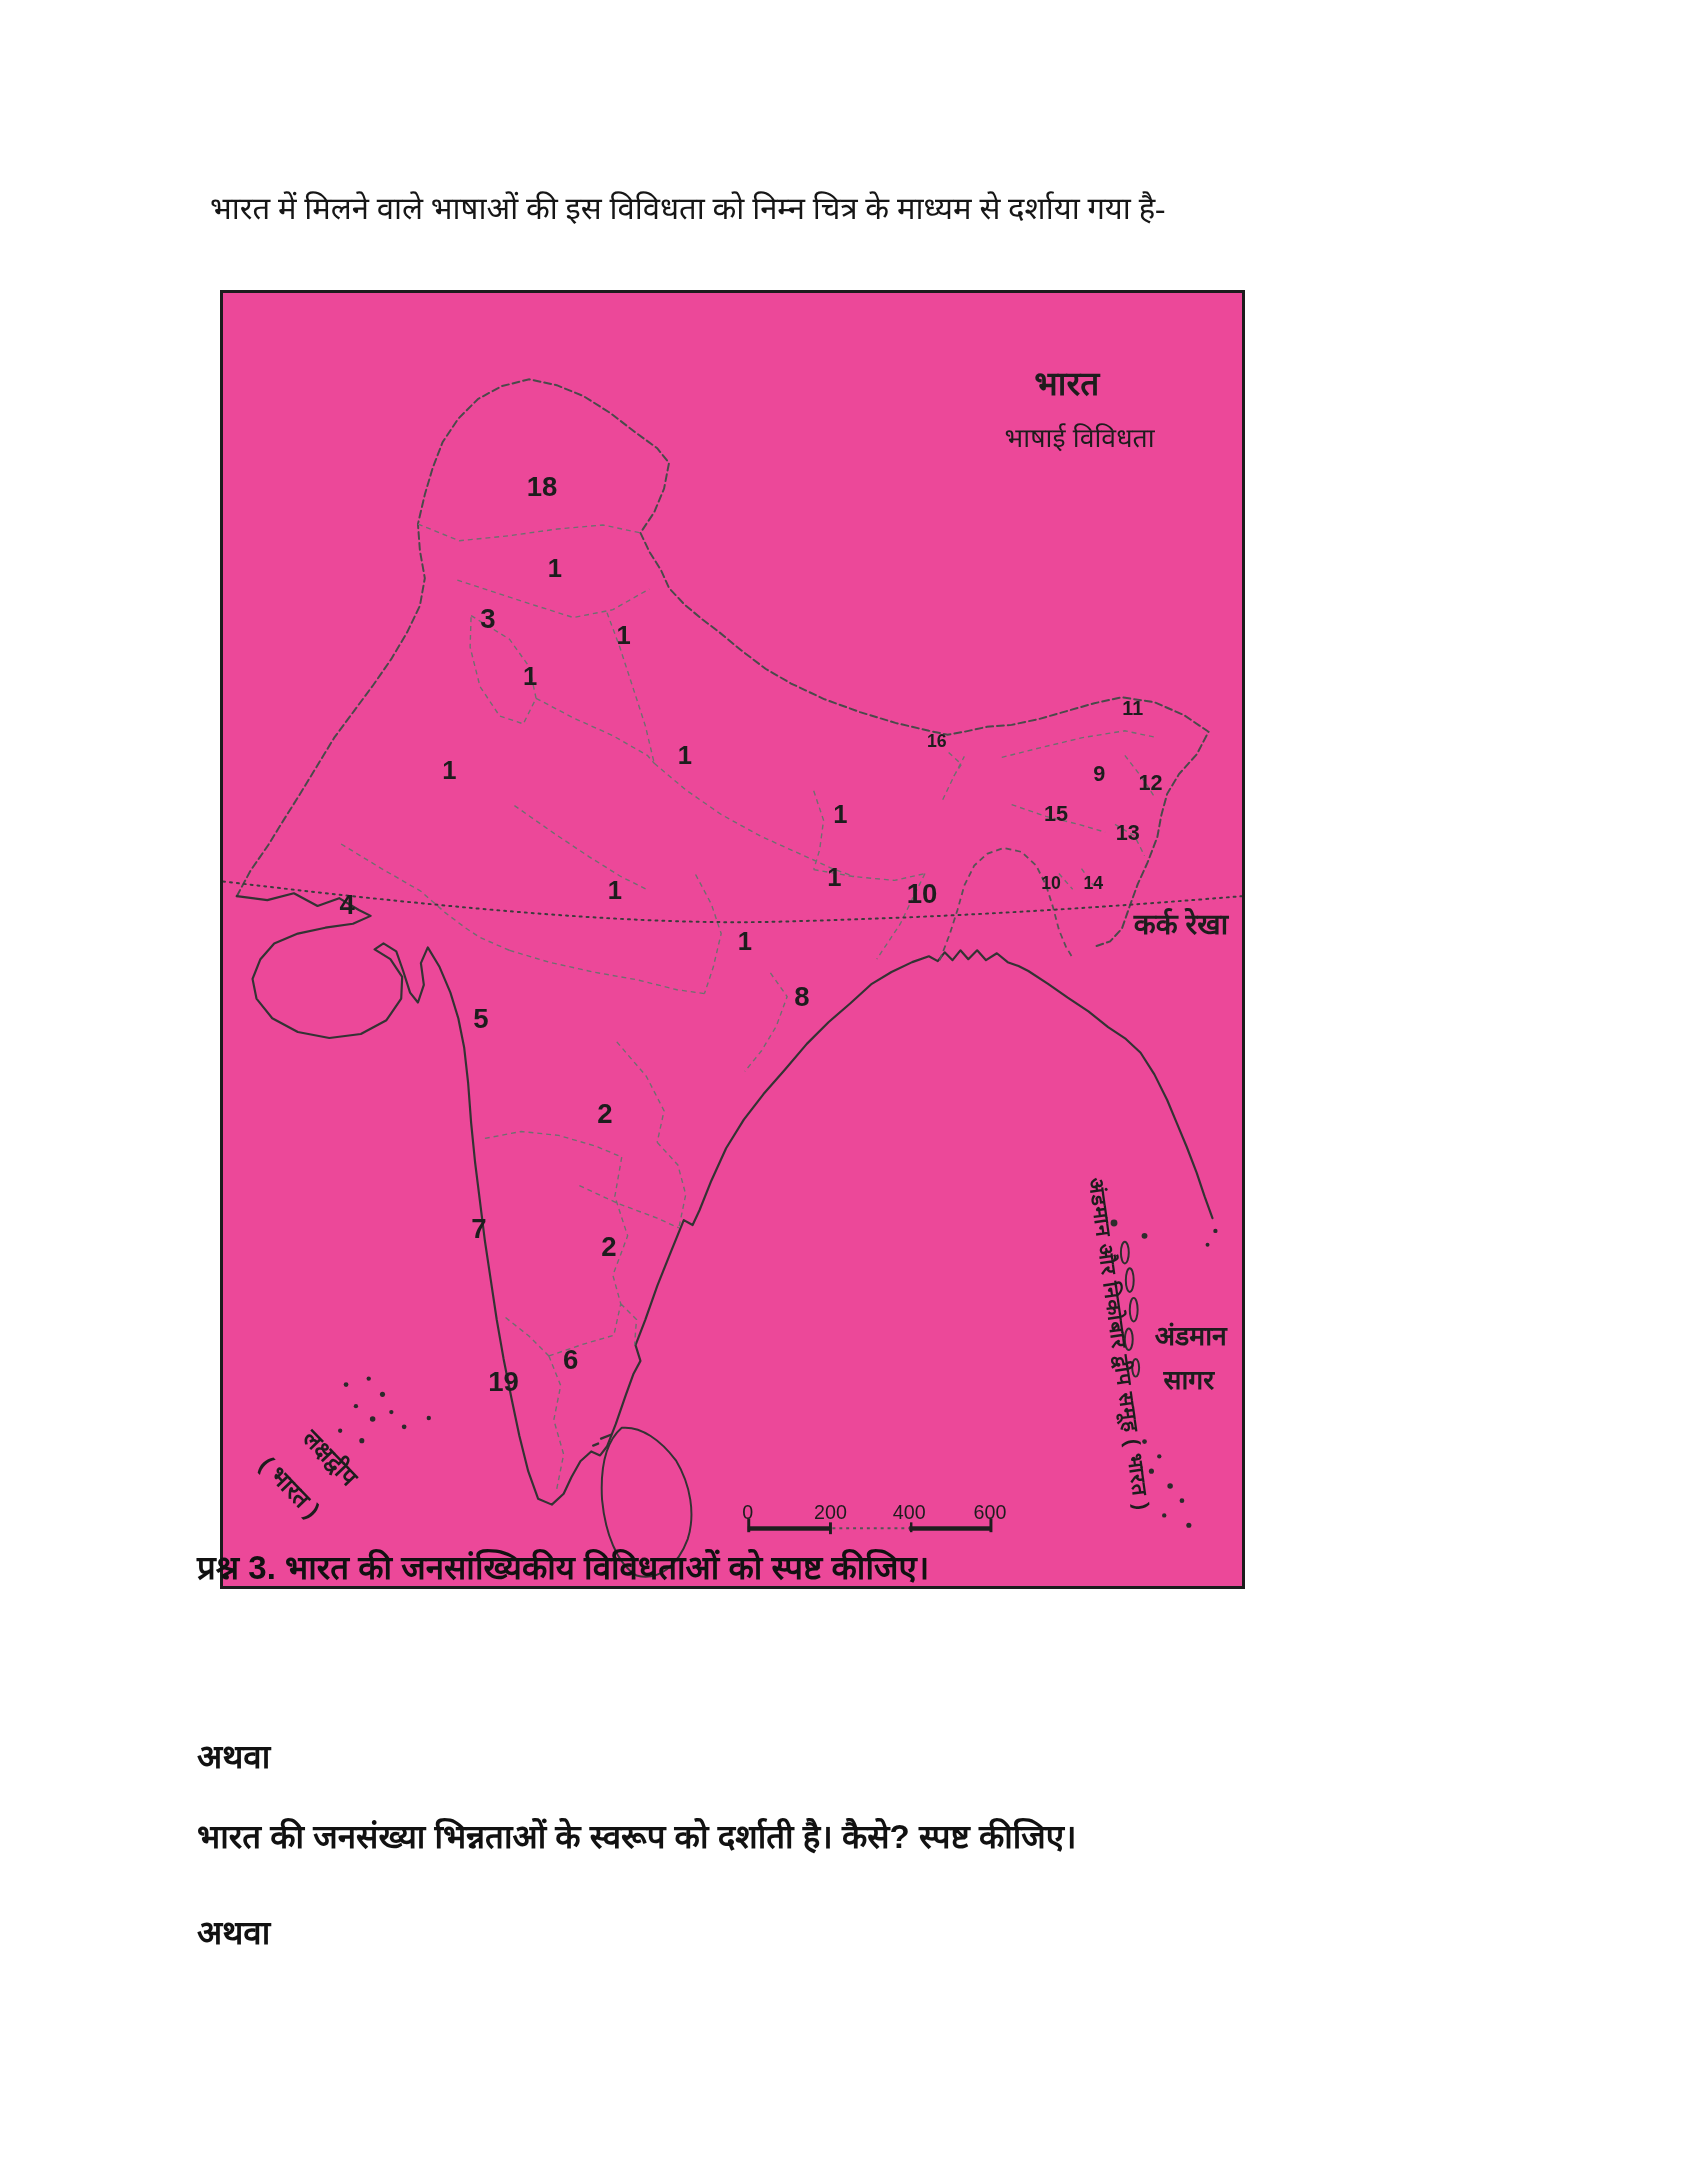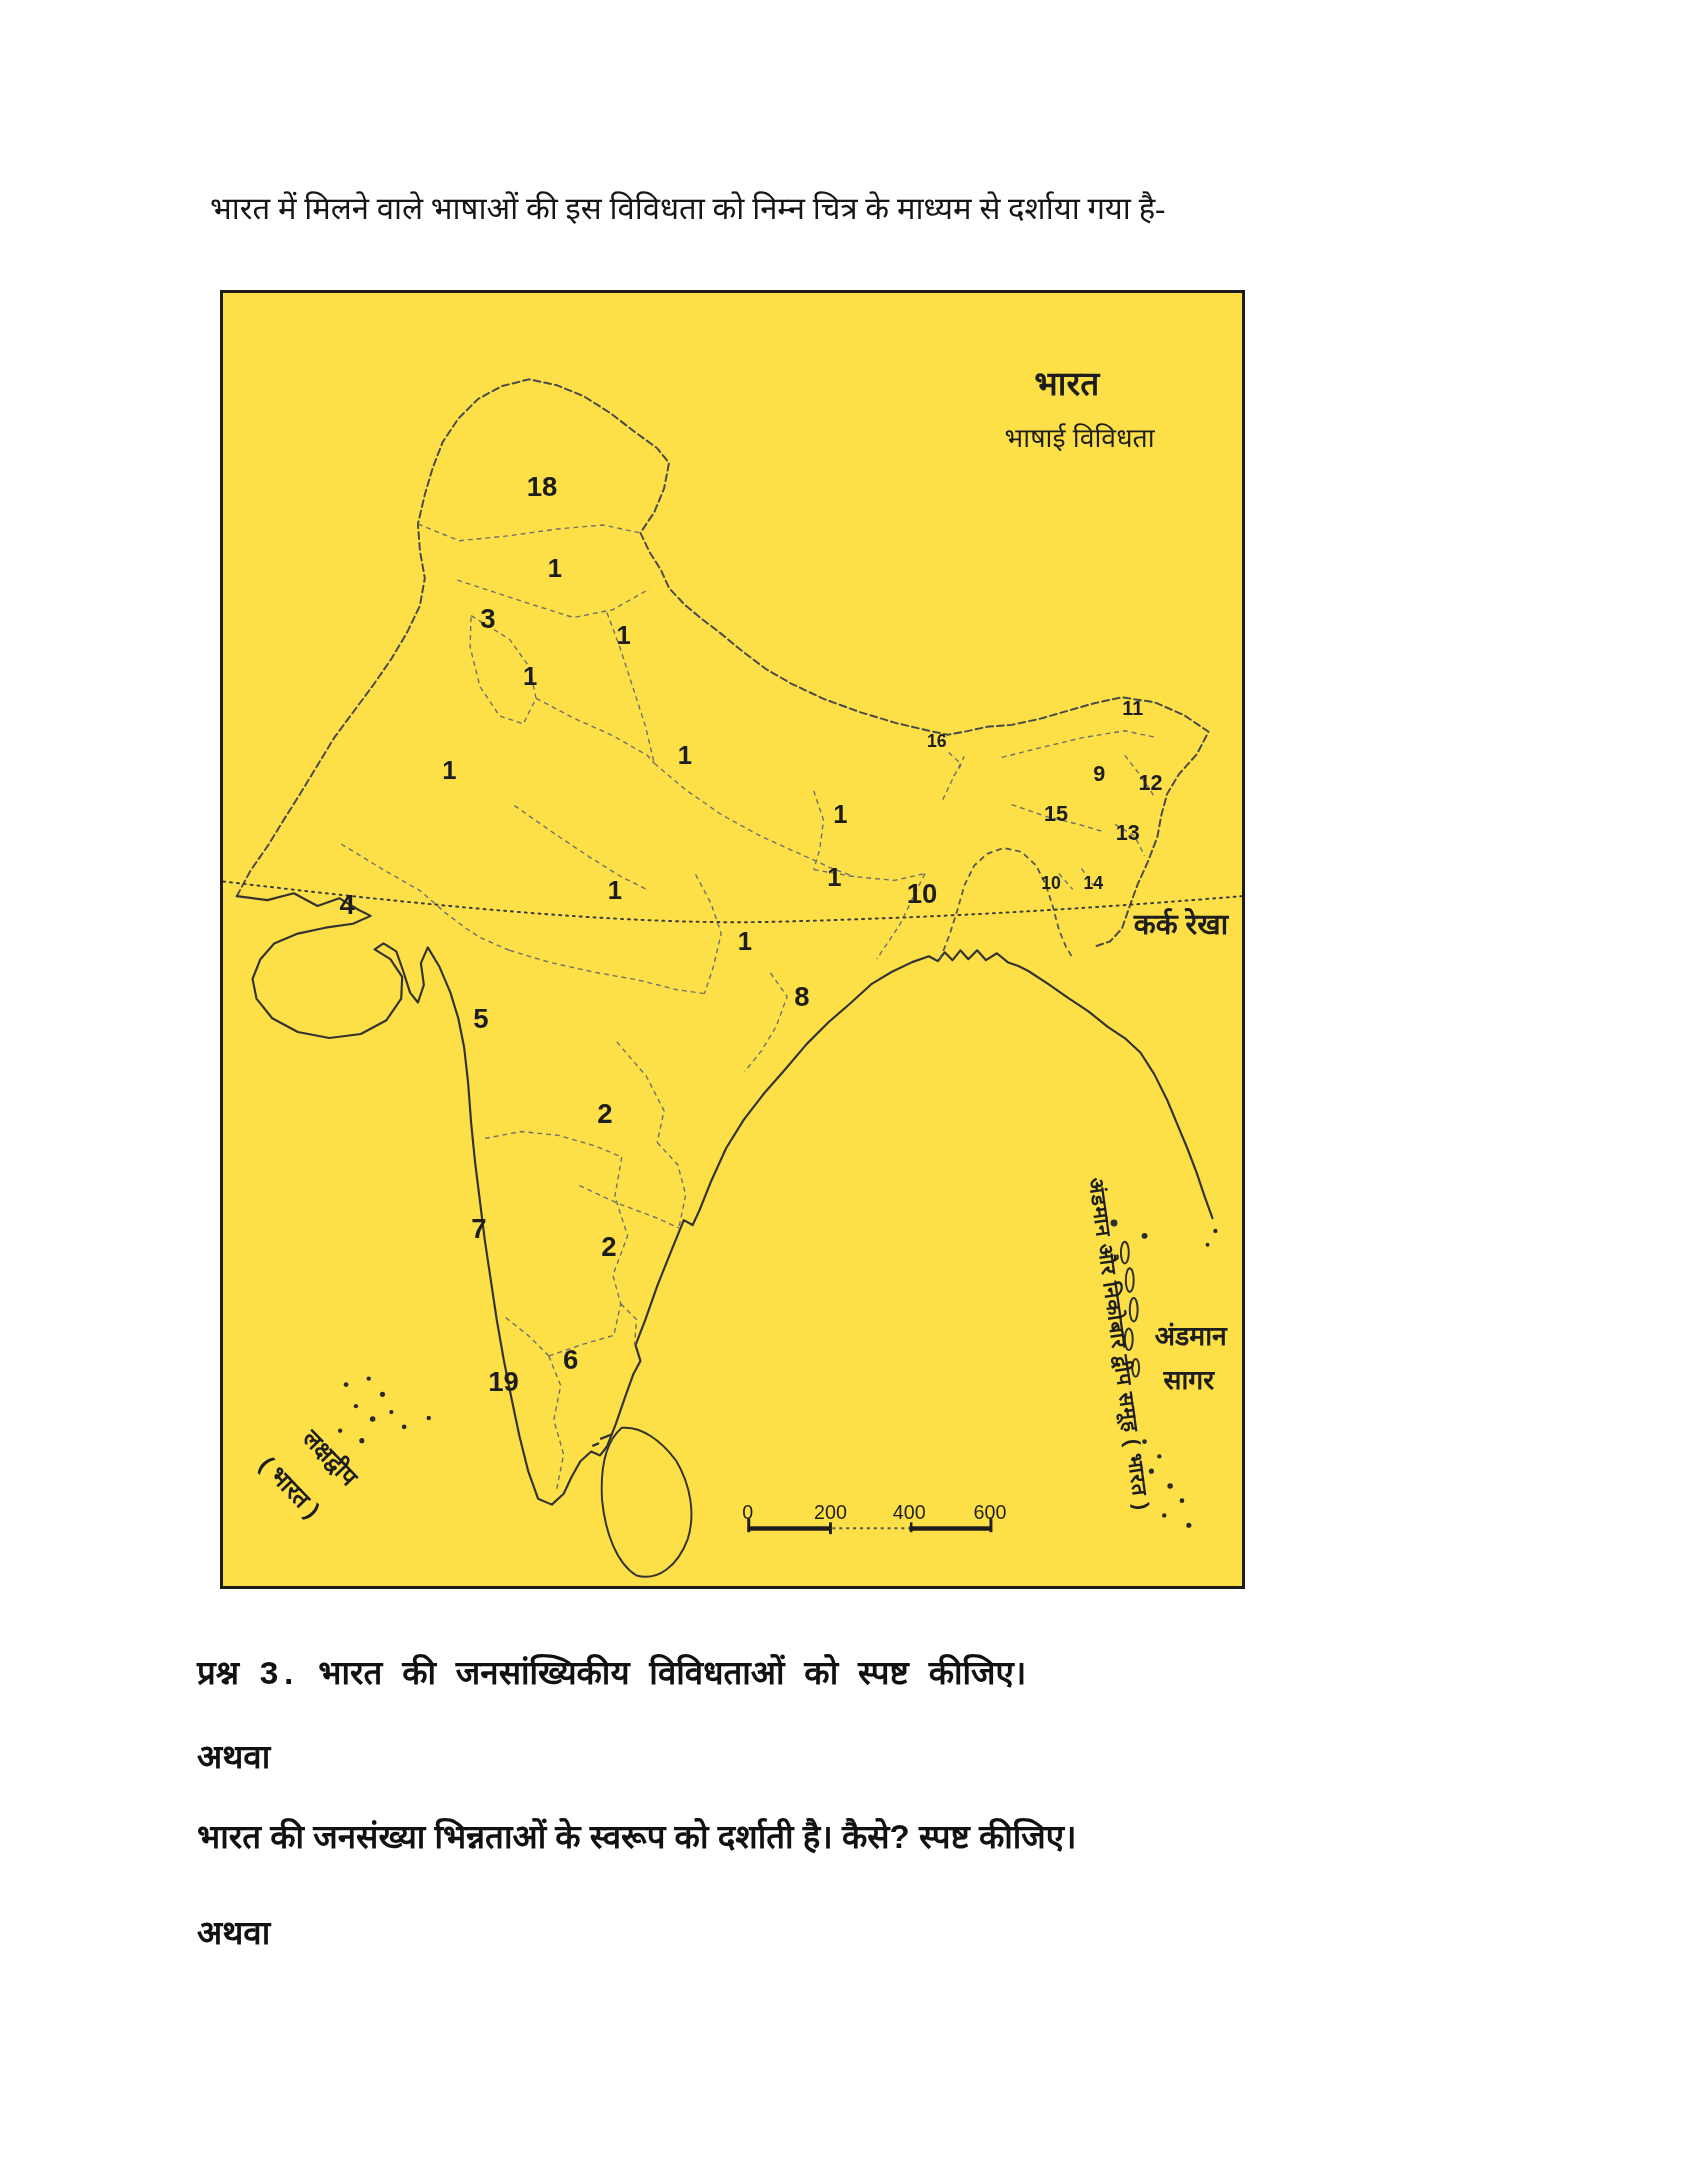--- a/index.html
+++ b/index.html
@@ -16,32 +16,32 @@
     width:1139px;
     font-size:31px;line-height:1.3;
     color:#161616;
     letter-spacing:0px;
   }
   .map-frame{
     position:absolute;left:220px;top:290px;
     width:1025px;height:1299px;
     border:3px solid #1c1c1c;
     box-sizing:border-box;
-    background:#fde047;
+    background:#ec4899;
   }
   .map-frame svg{display:block;width:100%;height:100%;}
   .q-line{
     position:absolute;left:197px;
     font-family:"Liberation Sans","DejaVu Sans",sans-serif;
     font-weight:bold;
     font-size:33px;
     color:#111;
     width:1287px;
   }
-  .q3{top:1649px;font-family:Liberation Mono, monospace;}
+  .q3{top:1544px;}
   .or1{top:1733px;}
   .alt{top:1813px;}
   .or2{top:1909px;}
   text{font-family:"Liberation Sans","DejaVu Sans",sans-serif;fill:#1d1d1d;}
   .map-title{font-weight:bold;font-size:34px;}
   .map-subtitle{font-size:27px;}
   .tropic-label{font-size:29px;font-weight:600;}
   .sea-label{font-size:27px;font-weight:600;}
   .laksh-label{font-size:24px;font-weight:600;}
   .an-label{font-size:21px;font-weight:600;letter-spacing:1px;}

